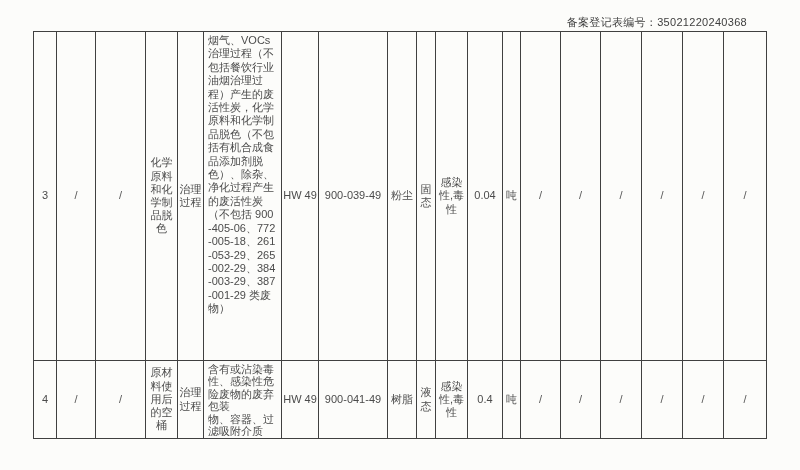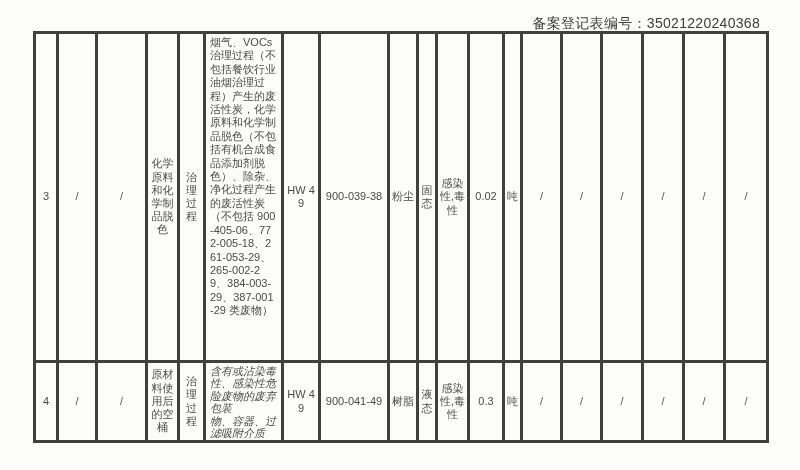--- a/index.html
+++ b/index.html
@@ -6,51 +6,51 @@
   body {
     width: 800px; height: 470px;
     background: #fcfcfa;
     font-family: "Liberation Sans", "DejaVu Sans", sans-serif;
     color: #4b4b4b;
     position: relative;
     overflow: hidden;
   }
   .doc-number {
     position: absolute;
-    top: 15px; left: 33px; width: 727px;
+    top: 15px; left: 20px; width: 727px;
     text-align: right;
-    font-size: 14px;
+    font-size: 11px;
     color: #3e3e3e;
     letter-spacing: 0.3px;
   }
   table.waste {
     position: absolute;
     top: 31px; left: 33px;
     width: 733px;
     border-collapse: collapse;
     table-layout: fixed;
   }
   td {
-    border: 3px solid #404040;
+    border: 1px solid #404040;
     text-align: center;
     vertical-align: middle;
     font-size: 11px;
     line-height: 13.2px;
     padding: 1px;
     word-break: break-all;
     overflow: hidden;
     color: #4b4b4b;
   }
   tr.row3 { height: 329px; }
   tr.row4 { height: 77px; }
   td.desc { text-align: left; padding: 2px 4px; }
   td.desc .inner { white-space: pre-wrap; word-break: break-all; }
   tr.row3 td.desc { vertical-align: top; }
   tr.row3 td.desc .inner { line-height: 13.4px; max-height: 323px; overflow: hidden; }
-  tr.row4 td.desc .inner { line-height: 12.4px; max-height: 73px; overflow: hidden; font-style: italic; }
+  tr.row4 td.desc .inner { line-height: 12.4px; max-height: 73px; overflow: hidden; }
   td.code { white-space: nowrap; word-break: normal; }
   td.slash { color: #585858; }
 </style>
 </head>
 <body>
 
 <div class="doc-number">备案登记表编号：35021220240368</div>
 
 <table class="waste">
   <colgroup>
@@ -78,25 +78,25 @@
       <tr class="row3">
     <td>3</td>
     <td class="slash">/</td>
     <td class="slash">/</td>
     <td>化学原料和化学制品脱色</td>
     <td>治理过程</td>
     <td class="desc">
       <div class="inner">烟气、VOCs 治理过程（不包括餐饮行业油烟治理过程）产生的废活性炭，化学原料和化学制品脱色（不包括有机合成食品添加剂脱色）、除杂、净化过程产生的废活性炭 （不包括 900-405-06、772-005-18、261-053-29、265-002-29、384-003-29、387-001-29 类废物）</div>
     </td>
     <td>HW 49</td>
-    <td class="code">900-039-38</td>
+    <td class="code">900-039-49</td>
     <td>粉尘</td>
     <td>固态</td>
     <td>感染性,毒性</td>
-    <td>0.02</td>
+    <td>0.04</td>
     <td>吨</td>
     <td class="slash">/</td>
     <td class="slash">/</td>
     <td class="slash">/</td>
     <td class="slash">/</td>
     <td class="slash">/</td>
     <td class="slash">/</td>
   </tr>
   <tr class="row4">
     <td>4</td>
@@ -106,21 +106,21 @@
     <td>治理过程</td>
     <td class="desc">
       <div class="inner">含有或沾染毒性、感染性危险废物的废弃包装
 物、容器、过滤吸附介质</div>
     </td>
     <td>HW 49</td>
     <td class="code">900-041-49</td>
     <td>树脂</td>
     <td>液态</td>
     <td>感染性,毒性</td>
-    <td>0.3</td>
+    <td>0.4</td>
     <td>吨</td>
     <td class="slash">/</td>
     <td class="slash">/</td>
     <td class="slash">/</td>
     <td class="slash">/</td>
     <td class="slash">/</td>
     <td class="slash">/</td>
   </tr>
 </tbody>
   </table>

